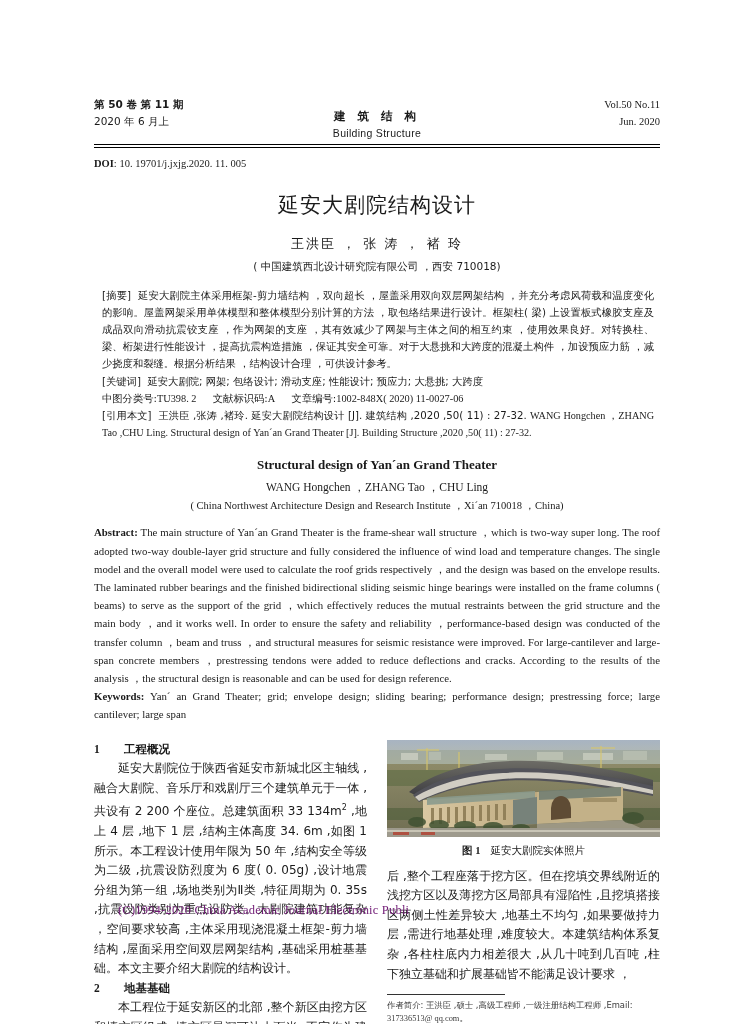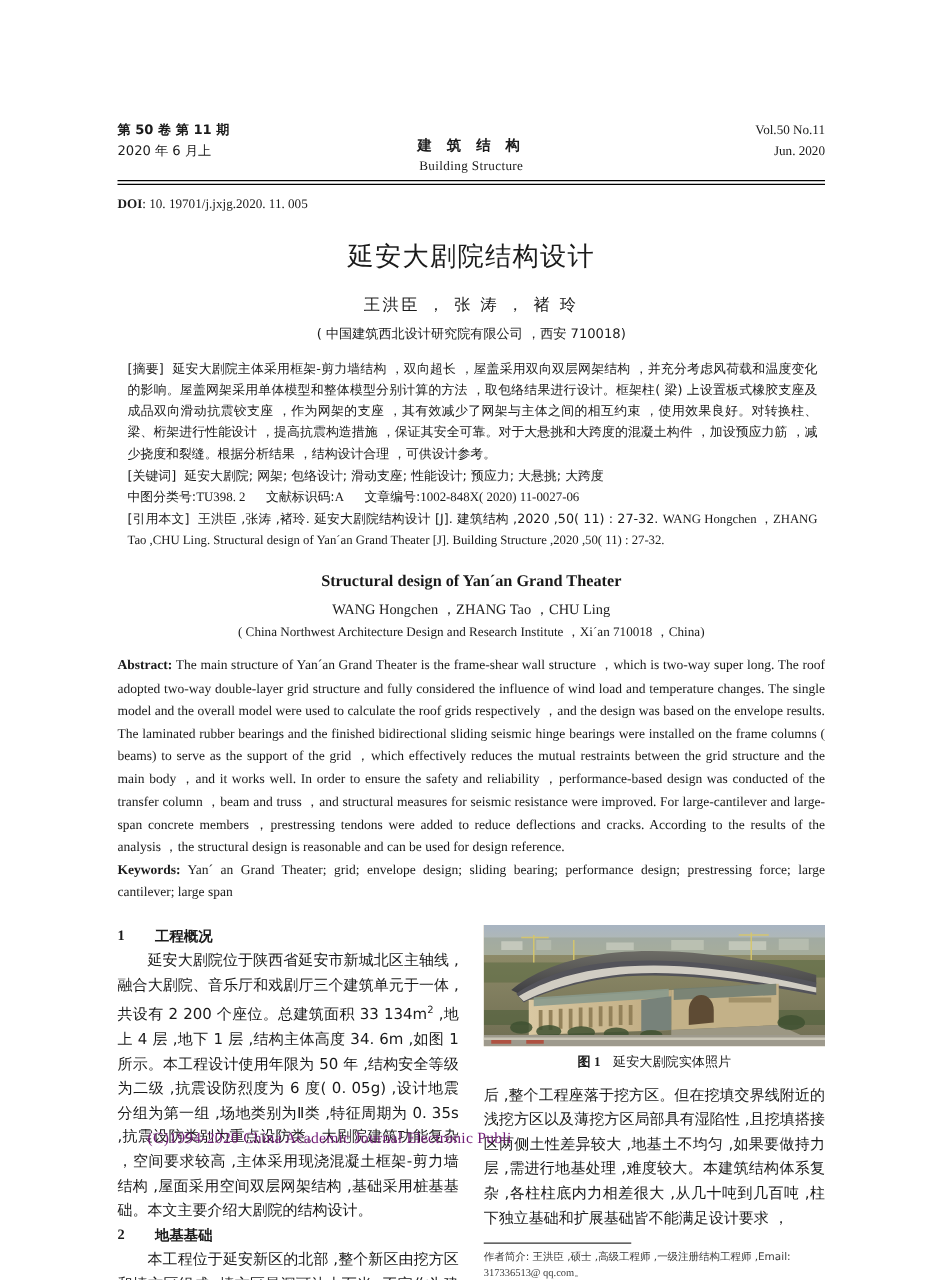--- a/index.html
+++ b/index.html
@@ -41,21 +41,21 @@
   .jheader .col-c { flex: 1; text-align: center; }
   .jheader .col-r { width: 170px; text-align: right; }
   .cn-journal {
     font-family: "DejaVu Sans", "Liberation Sans", sans-serif;
     font-weight: bold;
     font-size: 11.5px;
     letter-spacing: 4px;
     margin-top: 12px;
   }
   .en-journal {
-    font-family: Liberation Serif, serif;
+    font-family: Liberation Sans, sans-serif;
     font-size: 10.5px;
     letter-spacing: .3px;
   }
   .vol-line, .date-line { white-space: nowrap; }
   .cn-vol {
     font-family: "DejaVu Sans", "Liberation Sans", sans-serif;
     font-weight: bold;
     font-size: 10.5px;
   }
   .cn-date {

